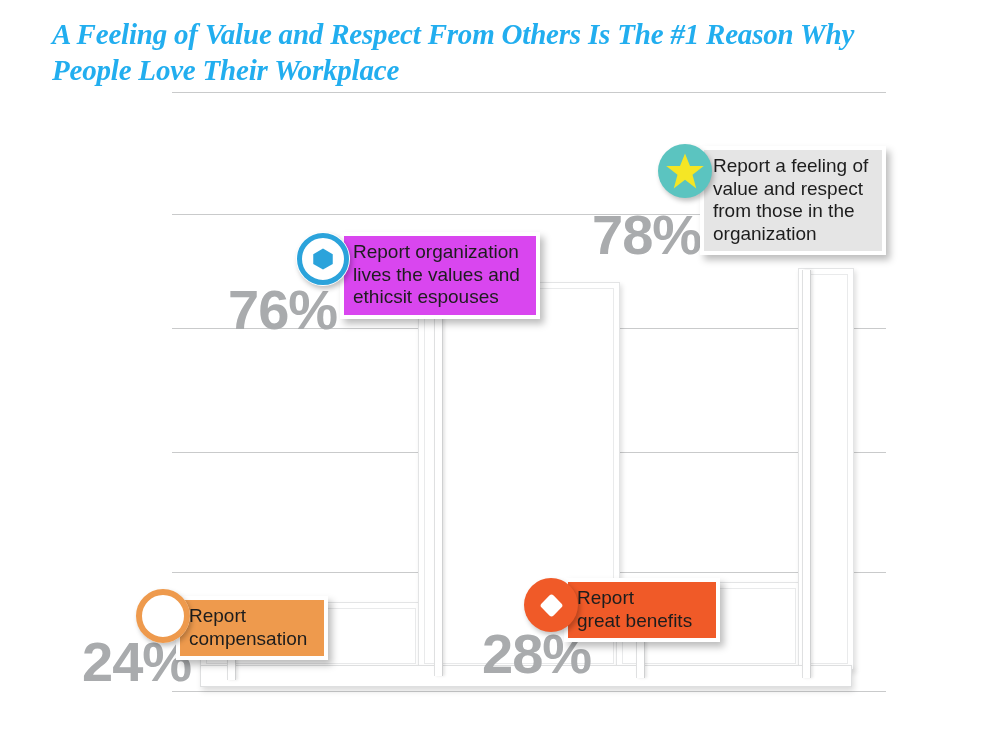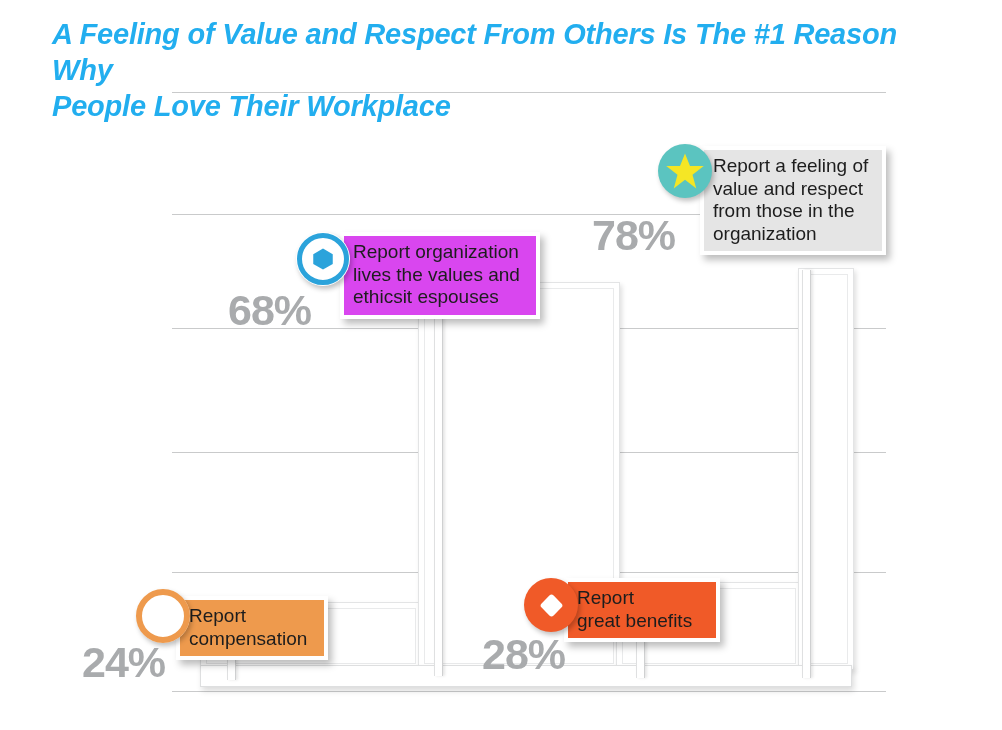--- a/index.html
+++ b/index.html
@@ -15,21 +15,21 @@
     font-family: "Liberation Sans", sans-serif;
     -webkit-font-smoothing: antialiased;
   }
 
   
   #slide-title {
     position: absolute;
     left: 52px;
     top: 16px;
     width: 910px;
-    font-family: Liberation Sans, sans-serif;
+    font-family: Liberation Serif, serif;
     font-style: italic;
     font-weight: bold;
     font-size: 29px;
     line-height: 36px;
     letter-spacing: -0.2px;
     color: #22AEEF;
     white-space: pre-line;
   }
 
   
@@ -88,21 +88,21 @@
     border-right: 1px solid #cfd0d1;
     box-shadow: 2px 0 3px rgba(0,0,0,0.10);
     box-sizing: border-box;
   }
 
   
   .pct {
     position: absolute;
     font-family: "Liberation Sans", sans-serif;
     font-weight: bold;
-    font-size: 43px;
+    font-size: 56px;
     line-height: 44px;
     color: #a9abad;
     letter-spacing: -1px;
     white-space: nowrap;
   }
 
   
   .callout {
     position: absolute;
     background: #ffffff;
@@ -180,21 +180,21 @@
   <div id="baseline-slab"></div>
 
   <div class="post" style="left:55px;  top:540px; height:50px;"></div>
   <div class="post" style="left:262px; top:214px; height:372px;"></div>
   <div class="post" style="left:464px; top:516px; height:72px;"></div>
   <div class="post" style="left:630px; top:180px; height:408px;"></div>
 </div>
 
 <div class="pct" style="left:82px;  top:640px;">24%</div>
 
-<div class="pct" style="left:228px; top:288px;">68%</div>
+<div class="pct" style="left:228px; top:288px;">76%</div>
 
 <div class="pct" style="left:482px; top:632px;">28%</div>
 
 <div class="pct" style="left:592px; top:213px;">78%</div>
 
 <div class="callout" style="left:176px; top:596px; width:152px;">
   <div class="callout-inner" style="background:#EE9A4D;">Report
 compensation</div>
 </div>
 <div class="badge" style="left:136px; top:589px; width:54px; height:54px;">

